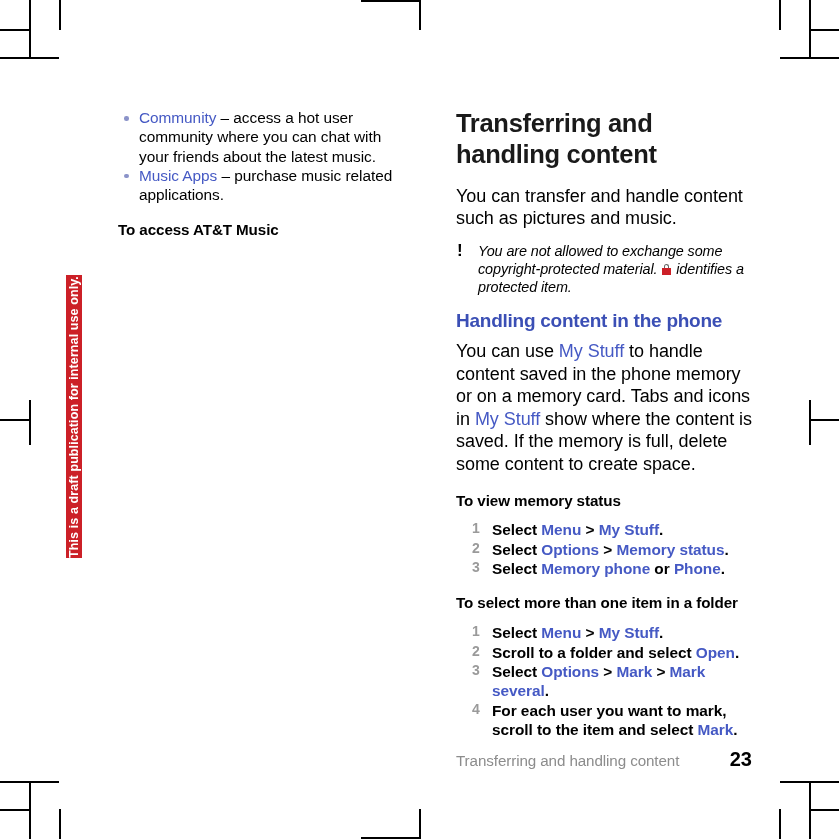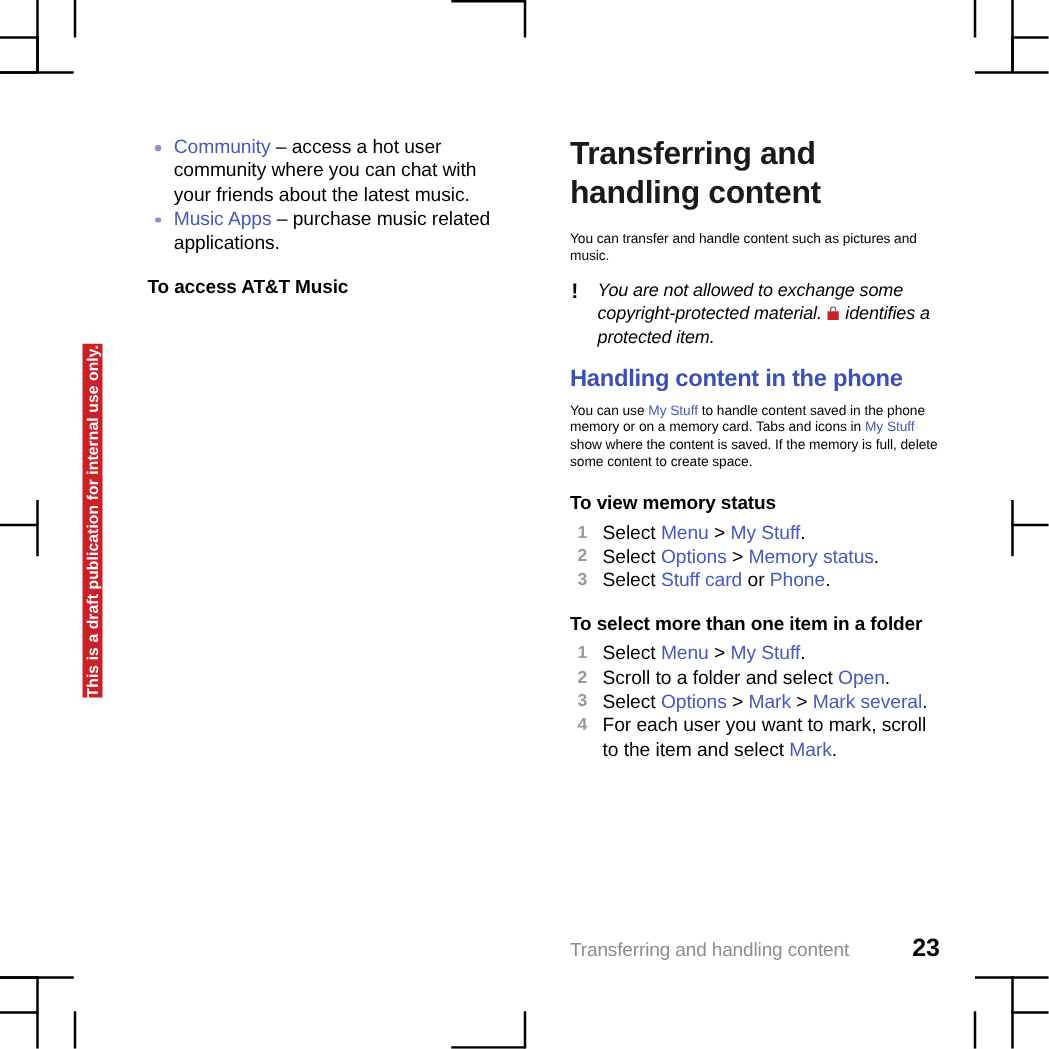--- a/index.html
+++ b/index.html
@@ -62,21 +62,21 @@
   
   .chapter-title {
     font-size: 25.5px;
     font-weight: bold;
     line-height: 1.23;
     letter-spacing: -0.3px;
     margin: 0 0 14px 0;
     color: #1a1a1a;
   }
   p.body {
-    font-size: 11px;
+    font-size: 18px;
     line-height: 1.255;
     margin: 0 0 12px 0;
     letter-spacing: -0.05px;
   }
   .note {
     position: relative;
     padding-left: 22px;
     font-style: italic;
     font-size: 14.4px;
     line-height: 1.26;
@@ -153,23 +153,24 @@
     top: 8px;
     width: 4.5px;
     height: 4.5px;
     border-radius: 50%;
     background: #8b93c9;
   }
 
   
   ol.steps {
     list-style: none;
-    margin: 0;
+    margin: 10px;
     padding: 0;
     counter-reset: step;
+    font-weight: bold;
   }
   ol.steps > li {
     position: relative;
     padding-left: 26px;
     font-size: 15.4px;
     line-height: 1.255;
     letter-spacing: -0.05px;
     margin-bottom: 0px;
   }
   ol.steps > li::before {
@@ -276,21 +277,21 @@
 
     <h2 class="section">Handling content in the phone</h2>
 
     <p class="body"><span>You can use </span><span class="lnk">My Stuff</span><span> to handle content saved in the phone memory or on a memory card. Tabs and icons in </span><span class="lnk">My Stuff</span><span> show where the content is saved. If the memory is full, delete some content to create space.</span></p>
 
     <h3 class="task">To view memory status</h3>
 
     <ol class="steps">
       <li><span>Select </span><span class="lnk">Menu</span><span> &gt; </span><span class="lnk">My Stuff</span><span>.</span></li>
       <li><span>Select </span><span class="lnk">Options</span><span> &gt; </span><span class="lnk">Memory status</span><span>.</span></li>
-      <li><span>Select </span><span class="lnk">Stuff card</span><span> or </span><span class="lnk">Phone</span><span>.</span></li>
+      <li><span>Select </span><span class="lnk">Memory phone</span><span> or </span><span class="lnk">Phone</span><span>.</span></li>
     </ol>
 
     <h3 class="task">To select more than one item in a folder</h3>
 
     <ol class="steps">
       <li><span>Select </span><span class="lnk">Menu</span><span> &gt; </span><span class="lnk">My Stuff</span><span>.</span></li>
       <li><span>Scroll to a folder and select </span><span class="lnk">Open</span><span>.</span></li>
       <li><span>Select </span><span class="lnk">Options</span><span> &gt; </span><span class="lnk">Mark</span><span> &gt; </span><span class="lnk">Mark several</span><span>.</span></li>
       <li><span>For each user you want to mark, scroll to the item and select </span><span class="lnk">Mark</span><span>.</span></li>
     </ol>

